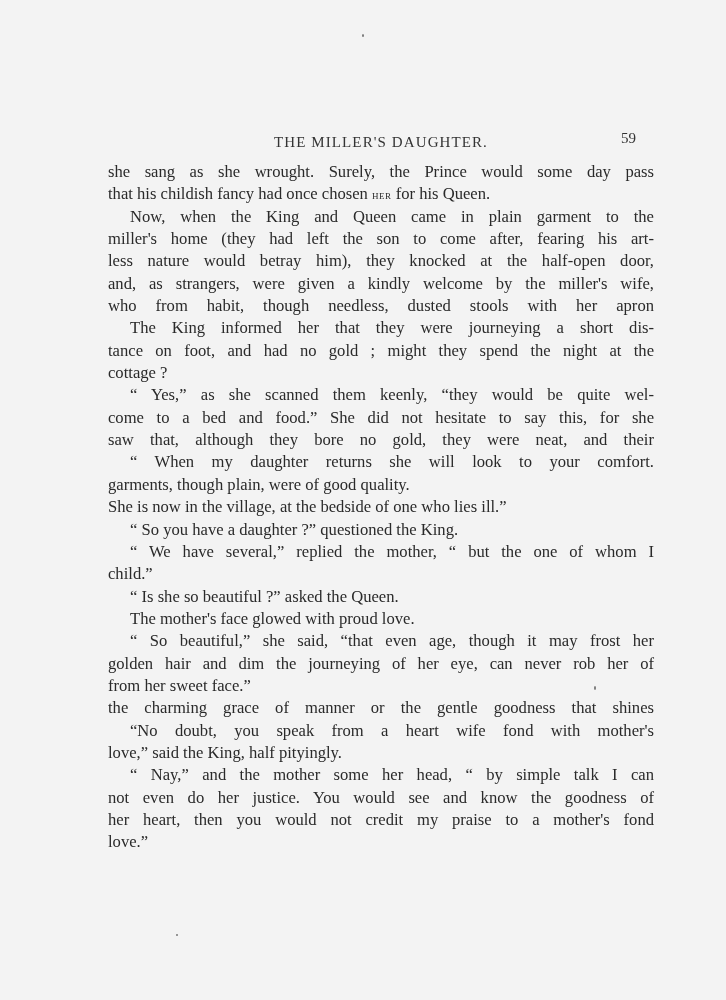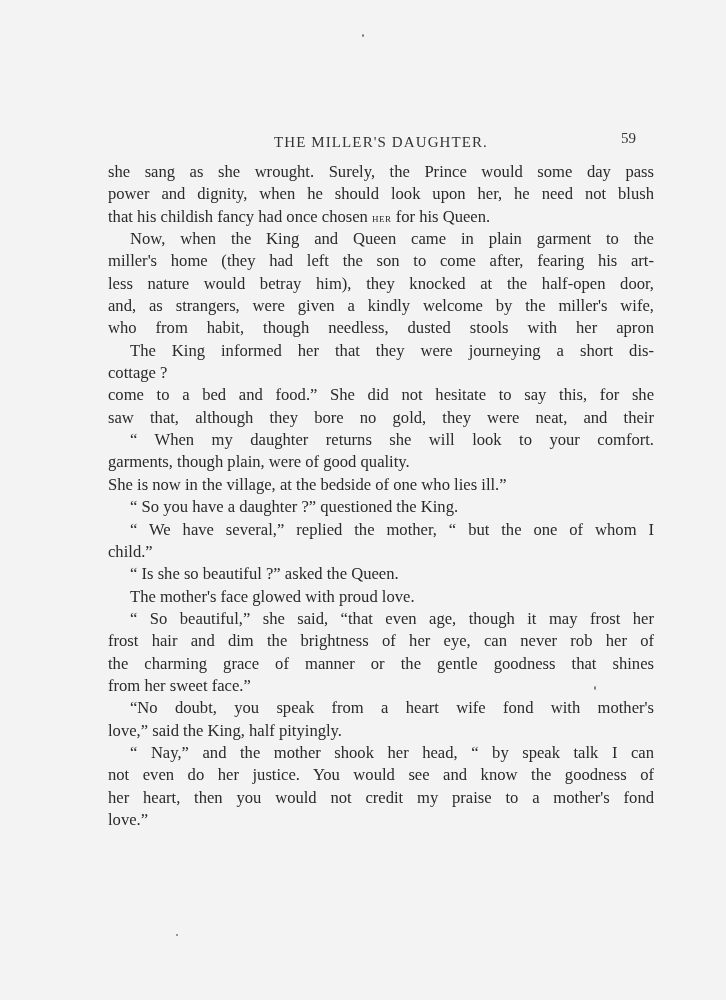--- a/index.html
+++ b/index.html
@@ -45,43 +45,44 @@
   <div class="speck" style="left:594px;top:686px;width:2px;height:4px;"></div>
   <div class="speck" style="left:176px;top:934px;width:2px;height:2px;"></div>
 
   <div class="running-head">
     <span class="running-title">THE MILLER'S DAUGHTER.</span>
     <span class="page-number">59</span>
   </div>
 
   <div class="body-text" id="body-text">
       <div class="line">she sang as she wrought.  Surely, the Prince would some day pass</div>
-      <div class="line">power and dignity, when he should look upon her, he need not blush</div>
       <div class="line last"><span>that his childish fancy had once chosen </span><span class="sc">her</span><span> for his Queen.</span></div>
       <div class="line indent">Now, when the King and Queen came in plain garment to the</div>
       <div class="line">miller's home (they had left the son to come after, fearing his art-</div>
       <div class="line">less nature would betray him), they knocked at the half-open door,</div>
       <div class="line">and, as strangers, were given a kindly welcome by the miller's wife,</div>
       <div class="line">who from habit, though needless, dusted stools with her apron</div>
       <div class="line indent">The King informed her that they were journeying a short dis-</div>
+      <div class="line">tance on foot, and had no gold ; might they spend the night at the</div>
       <div class="line last">cottage ?</div>
+      <div class="line indent">“ Yes,” as she scanned them keenly, “they would be quite wel-</div>
       <div class="line">come to a bed and food.”  She did not hesitate to say this, for she</div>
       <div class="line">saw that, although they bore no gold, they were neat, and their</div>
       <div class="line indent">“ When my daughter returns she will look to your comfort.</div>
       <div class="line last">garments, though plain, were of good quality.</div>
       <div class="line last">She is now in the village, at the bedside of one who lies ill.”</div>
       <div class="line indent last">“ So you have a daughter ?” questioned the King.</div>
       <div class="line indent">“ We have several,” replied the mother, “ but the one of whom I</div>
       <div class="line last">child.”</div>
       <div class="line indent last">“ Is she so beautiful ?” asked the Queen.</div>
       <div class="line indent last">The mother's face glowed with proud love.</div>
       <div class="line indent">“ So beautiful,” she said, “that even age, though it may frost her</div>
-      <div class="line">frost hair and dim the brightness of her eye, can never rob her of</div>
+      <div class="line">golden hair and dim the journeying of her eye, can never rob her of</div>
+      <div class="line last">from her sweet face.”</div>
       <div class="line">the charming grace of manner or the gentle goodness that shines</div>
-      <div class="line last">from her sweet face.”</div>
       <div class="line indent">“No doubt, you speak from a heart wife fond with mother's</div>
       <div class="line last">love,” said the King, half pityingly.</div>
-      <div class="line indent">“ Nay,” and the mother shook her head, “ by speak talk I can</div>
+      <div class="line indent">“ Nay,” and the mother some her head, “ by simple talk I can</div>
       <div class="line">not even do her justice.  You would see and know the goodness of</div>
       <div class="line">her heart, then you would not credit my praise to a mother's fond</div>
       <div class="line last">love.”</div>
     </div>
 </div>
 
 </body></html>

